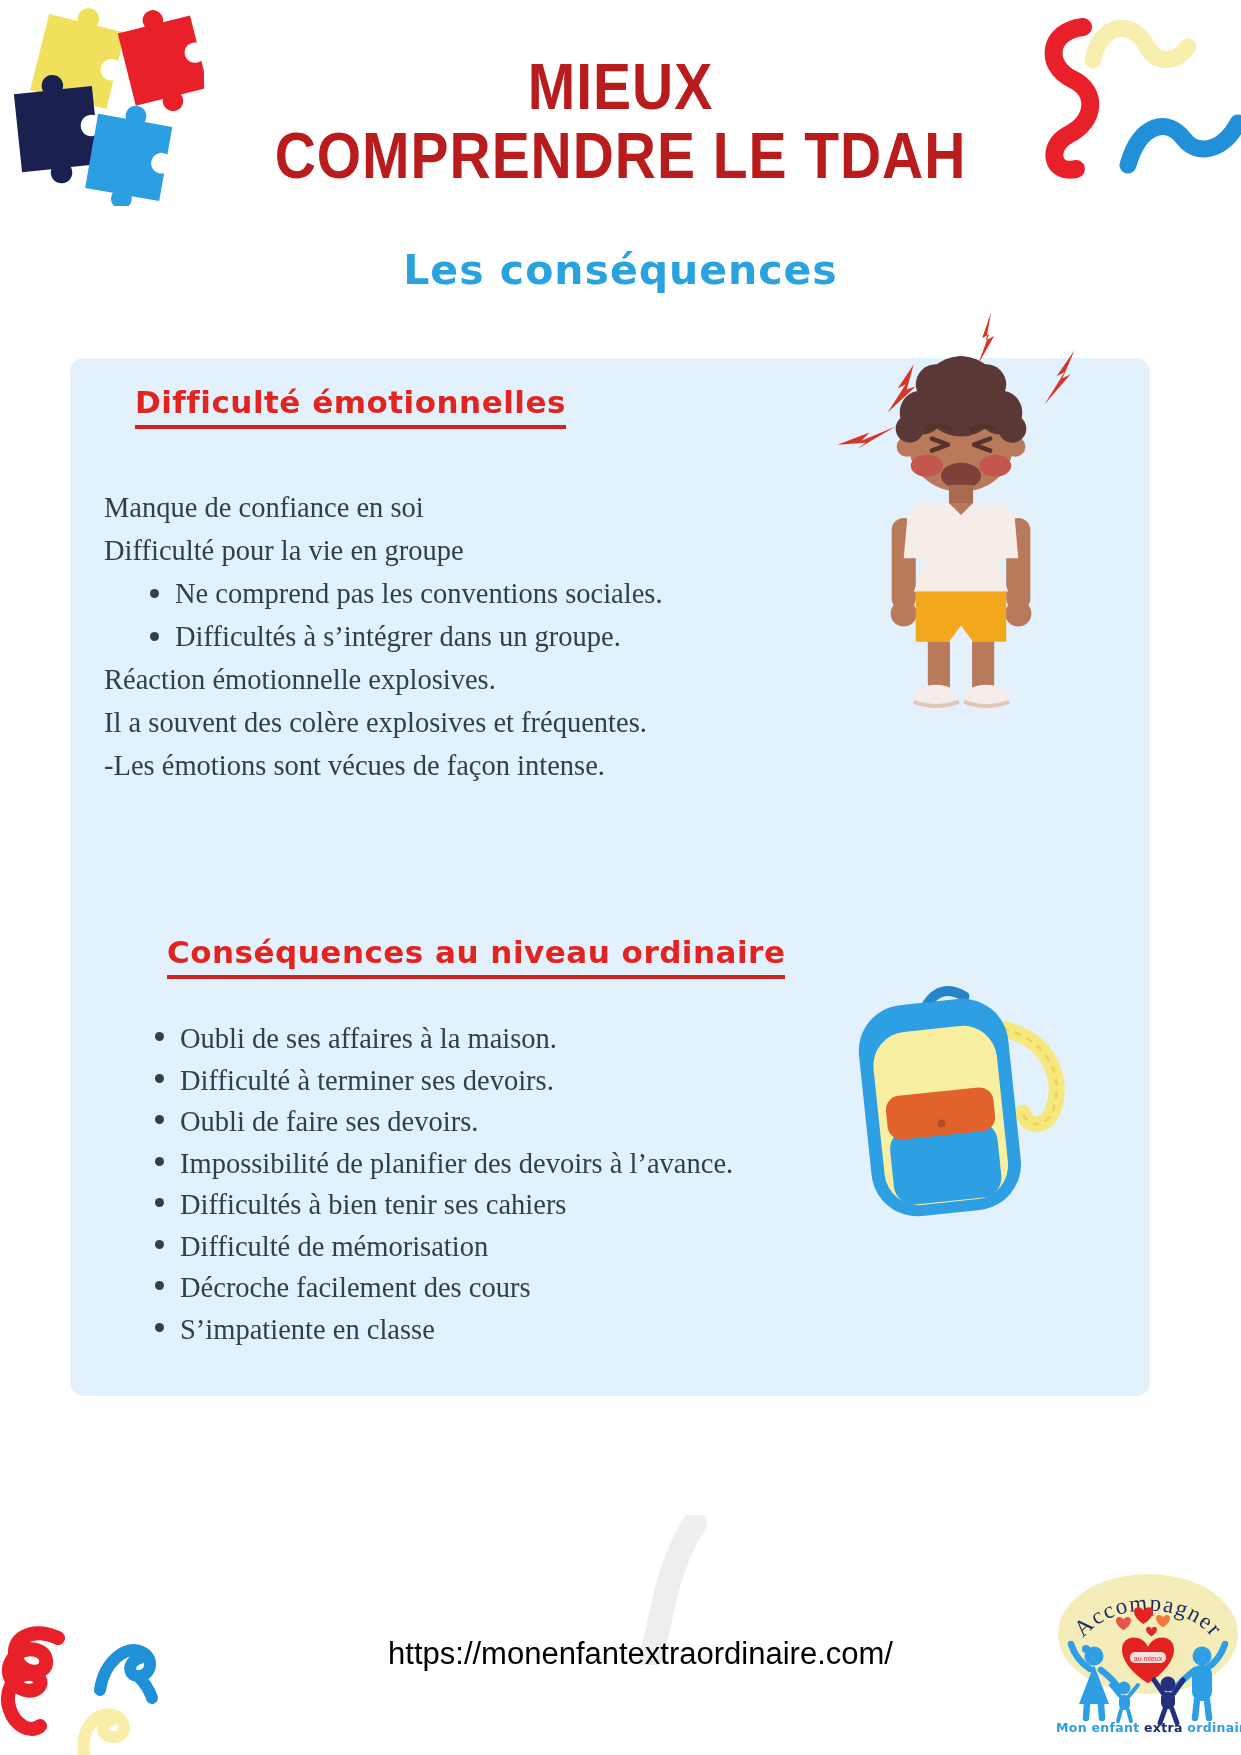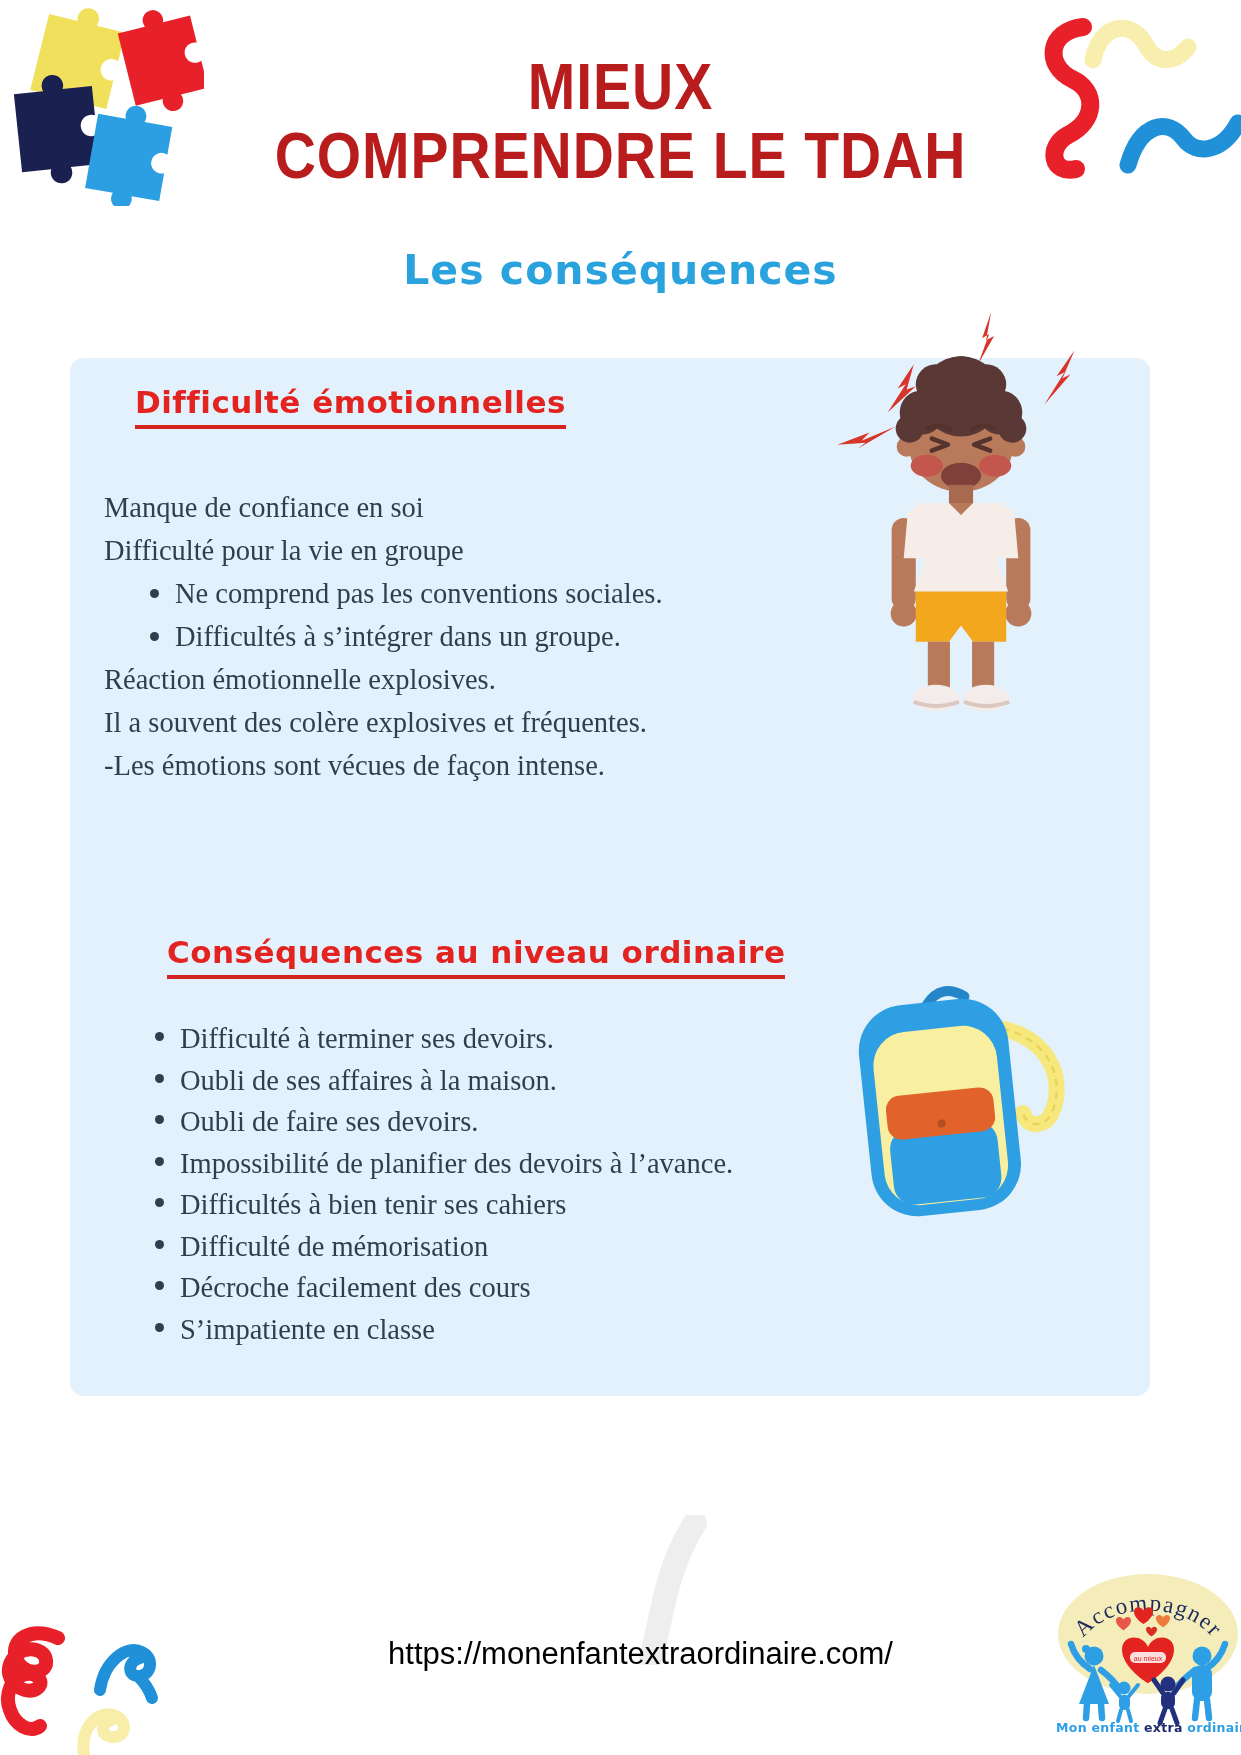--- a/index.html
+++ b/index.html
@@ -139,25 +139,25 @@
       <ellipse cx="150" cy="384" rx="23" ry="13" fill="#f4ecea"></ellipse>
       <path d="M78,388 q22,8 45,0" stroke="#dcc6c0" stroke-width="4" fill="none"></path>
       <path d="M128,388 q22,8 45,0" stroke="#dcc6c0" stroke-width="4" fill="none"></path>
     </svg>
 
     <div class="section-heading heading-school">Conséquences au niveau ordinaire</div>
 
     <div class="school-list">
       <div class="school-item">
           <span class="dot"></span>
+          <span class="li-text">Oubli de ses affaires à la maison.</span>
+        </div>
+      <div class="school-item">
+          <span class="dot"></span>
           <span class="li-text">Difficulté à terminer ses devoirs.</span>
-        </div>
-      <div class="school-item">
-          <span class="dot"></span>
-          <span class="li-text">Oubli de ses affaires à la maison.</span>
         </div>
       <div class="school-item">
           <span class="dot"></span>
           <span class="li-text">Oubli de faire ses devoirs.</span>
         </div>
       <div class="school-item">
           <span class="dot"></span>
           <span class="li-text">Impossibilité de planifier des devoirs à l’avance.</span>
         </div>
       <div class="school-item">

